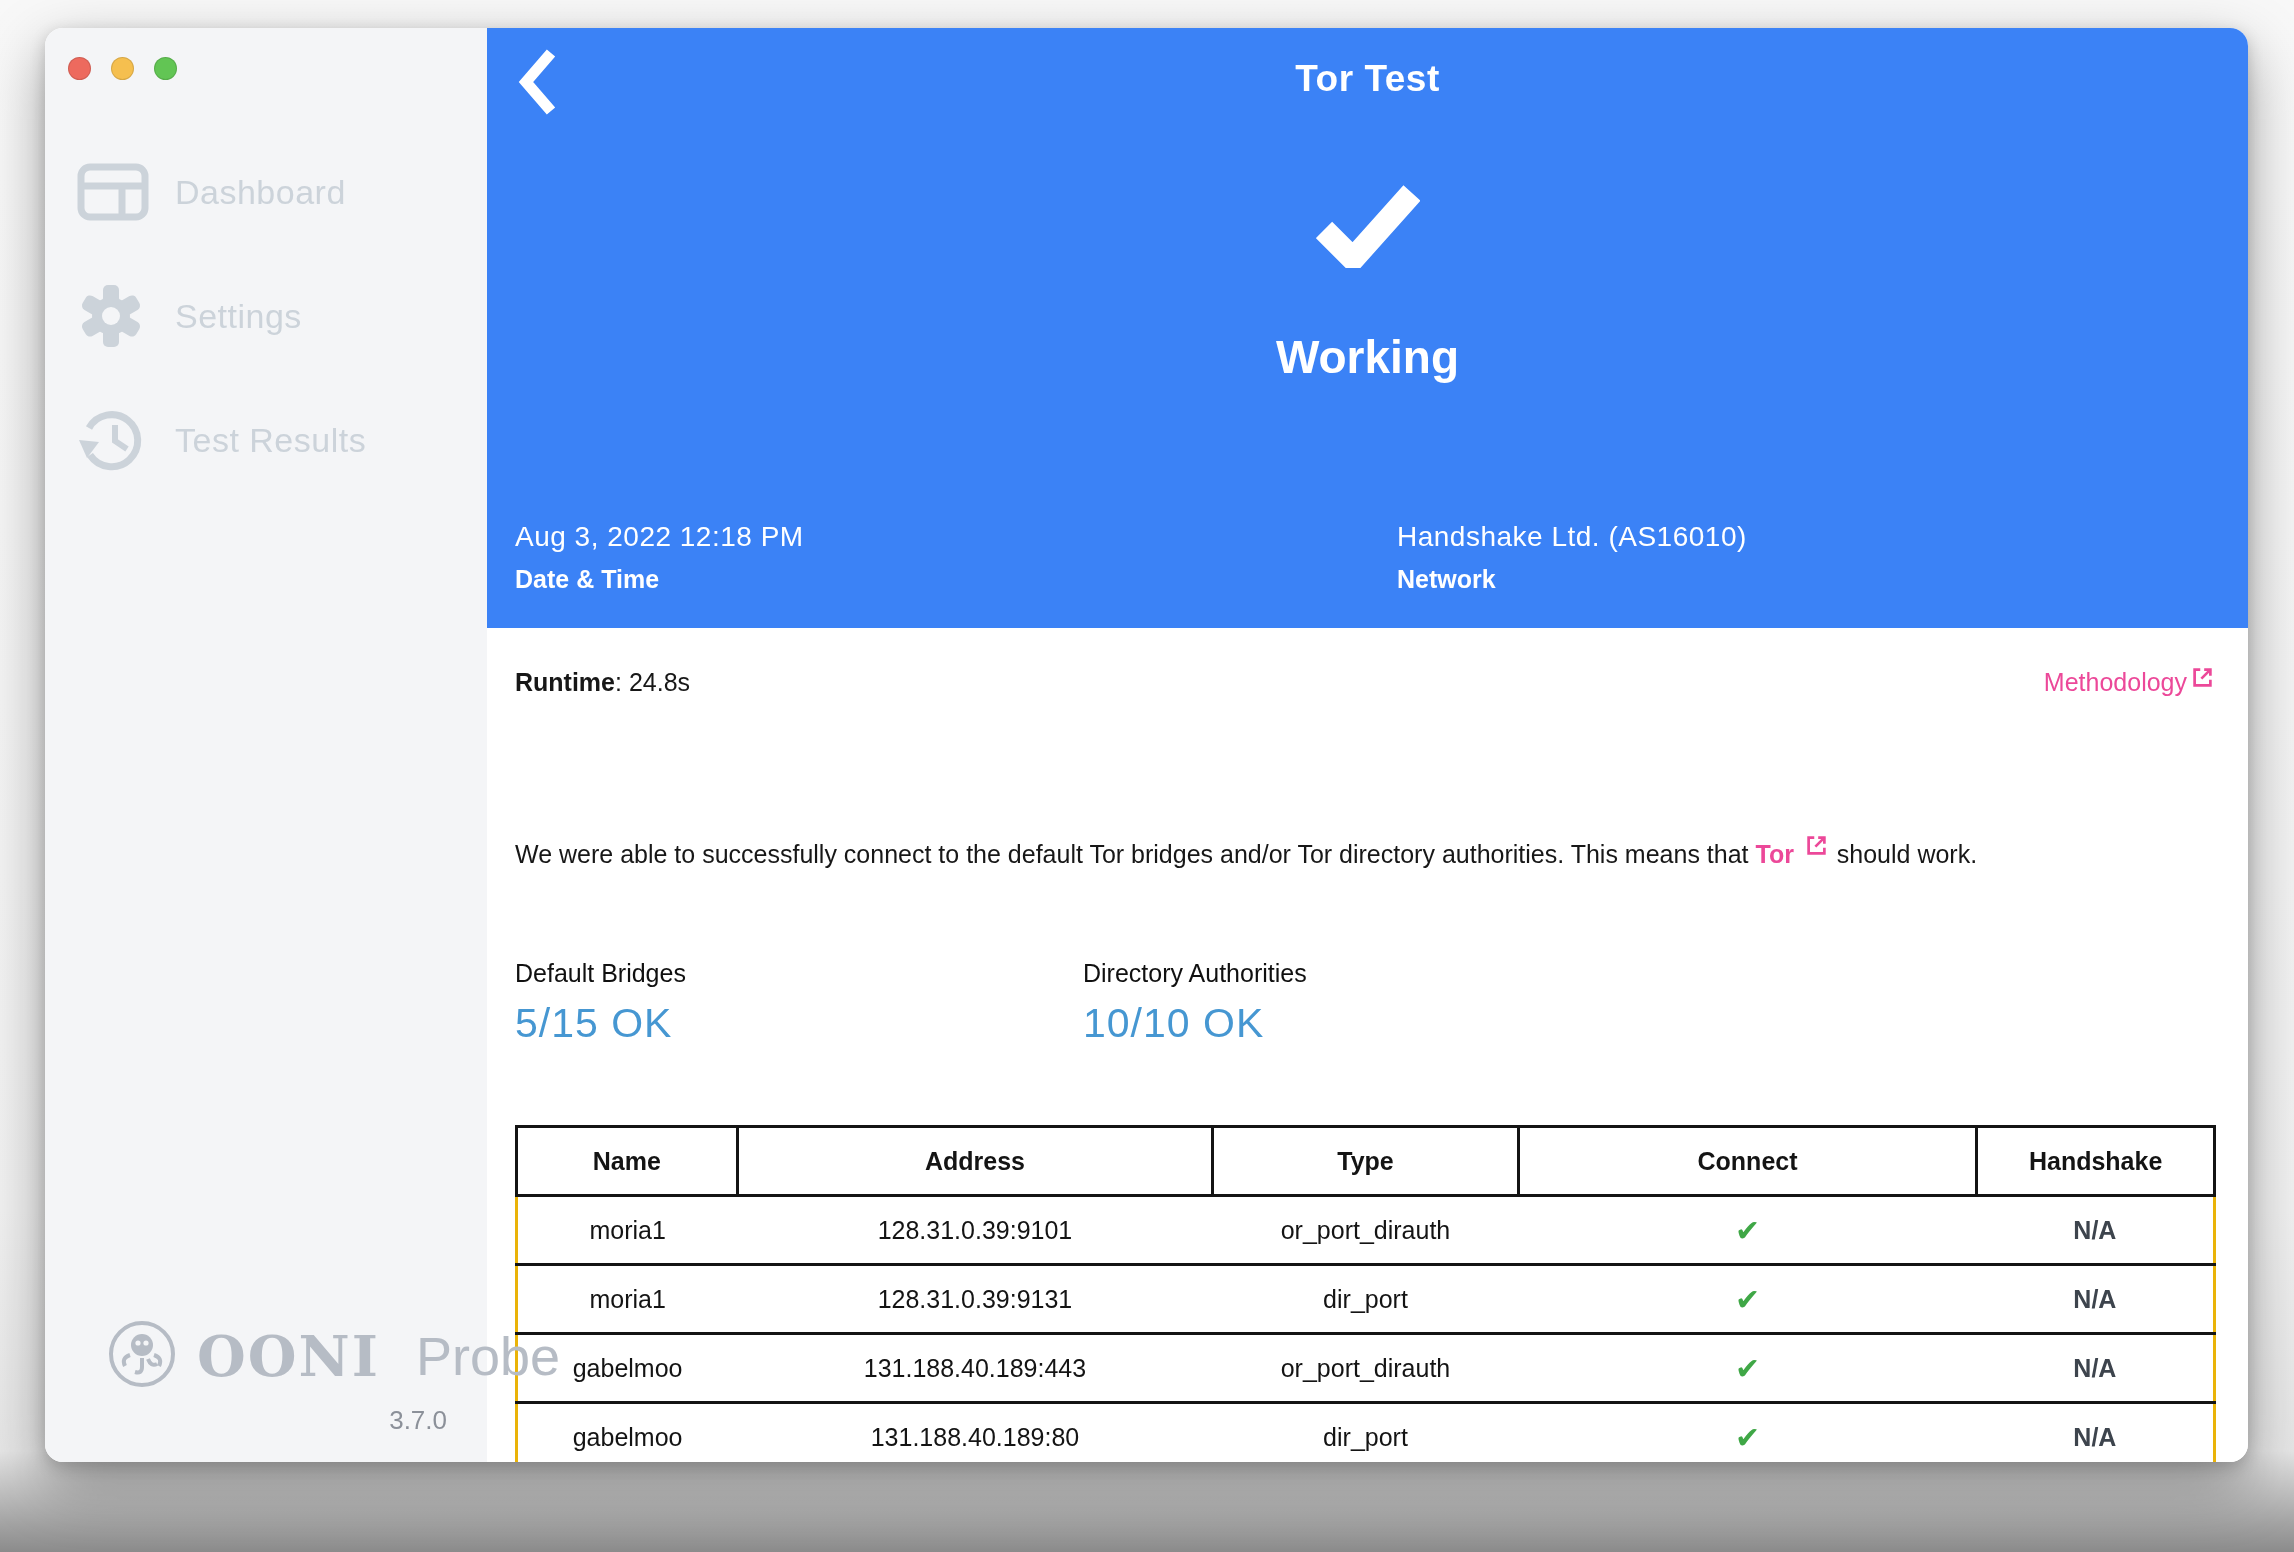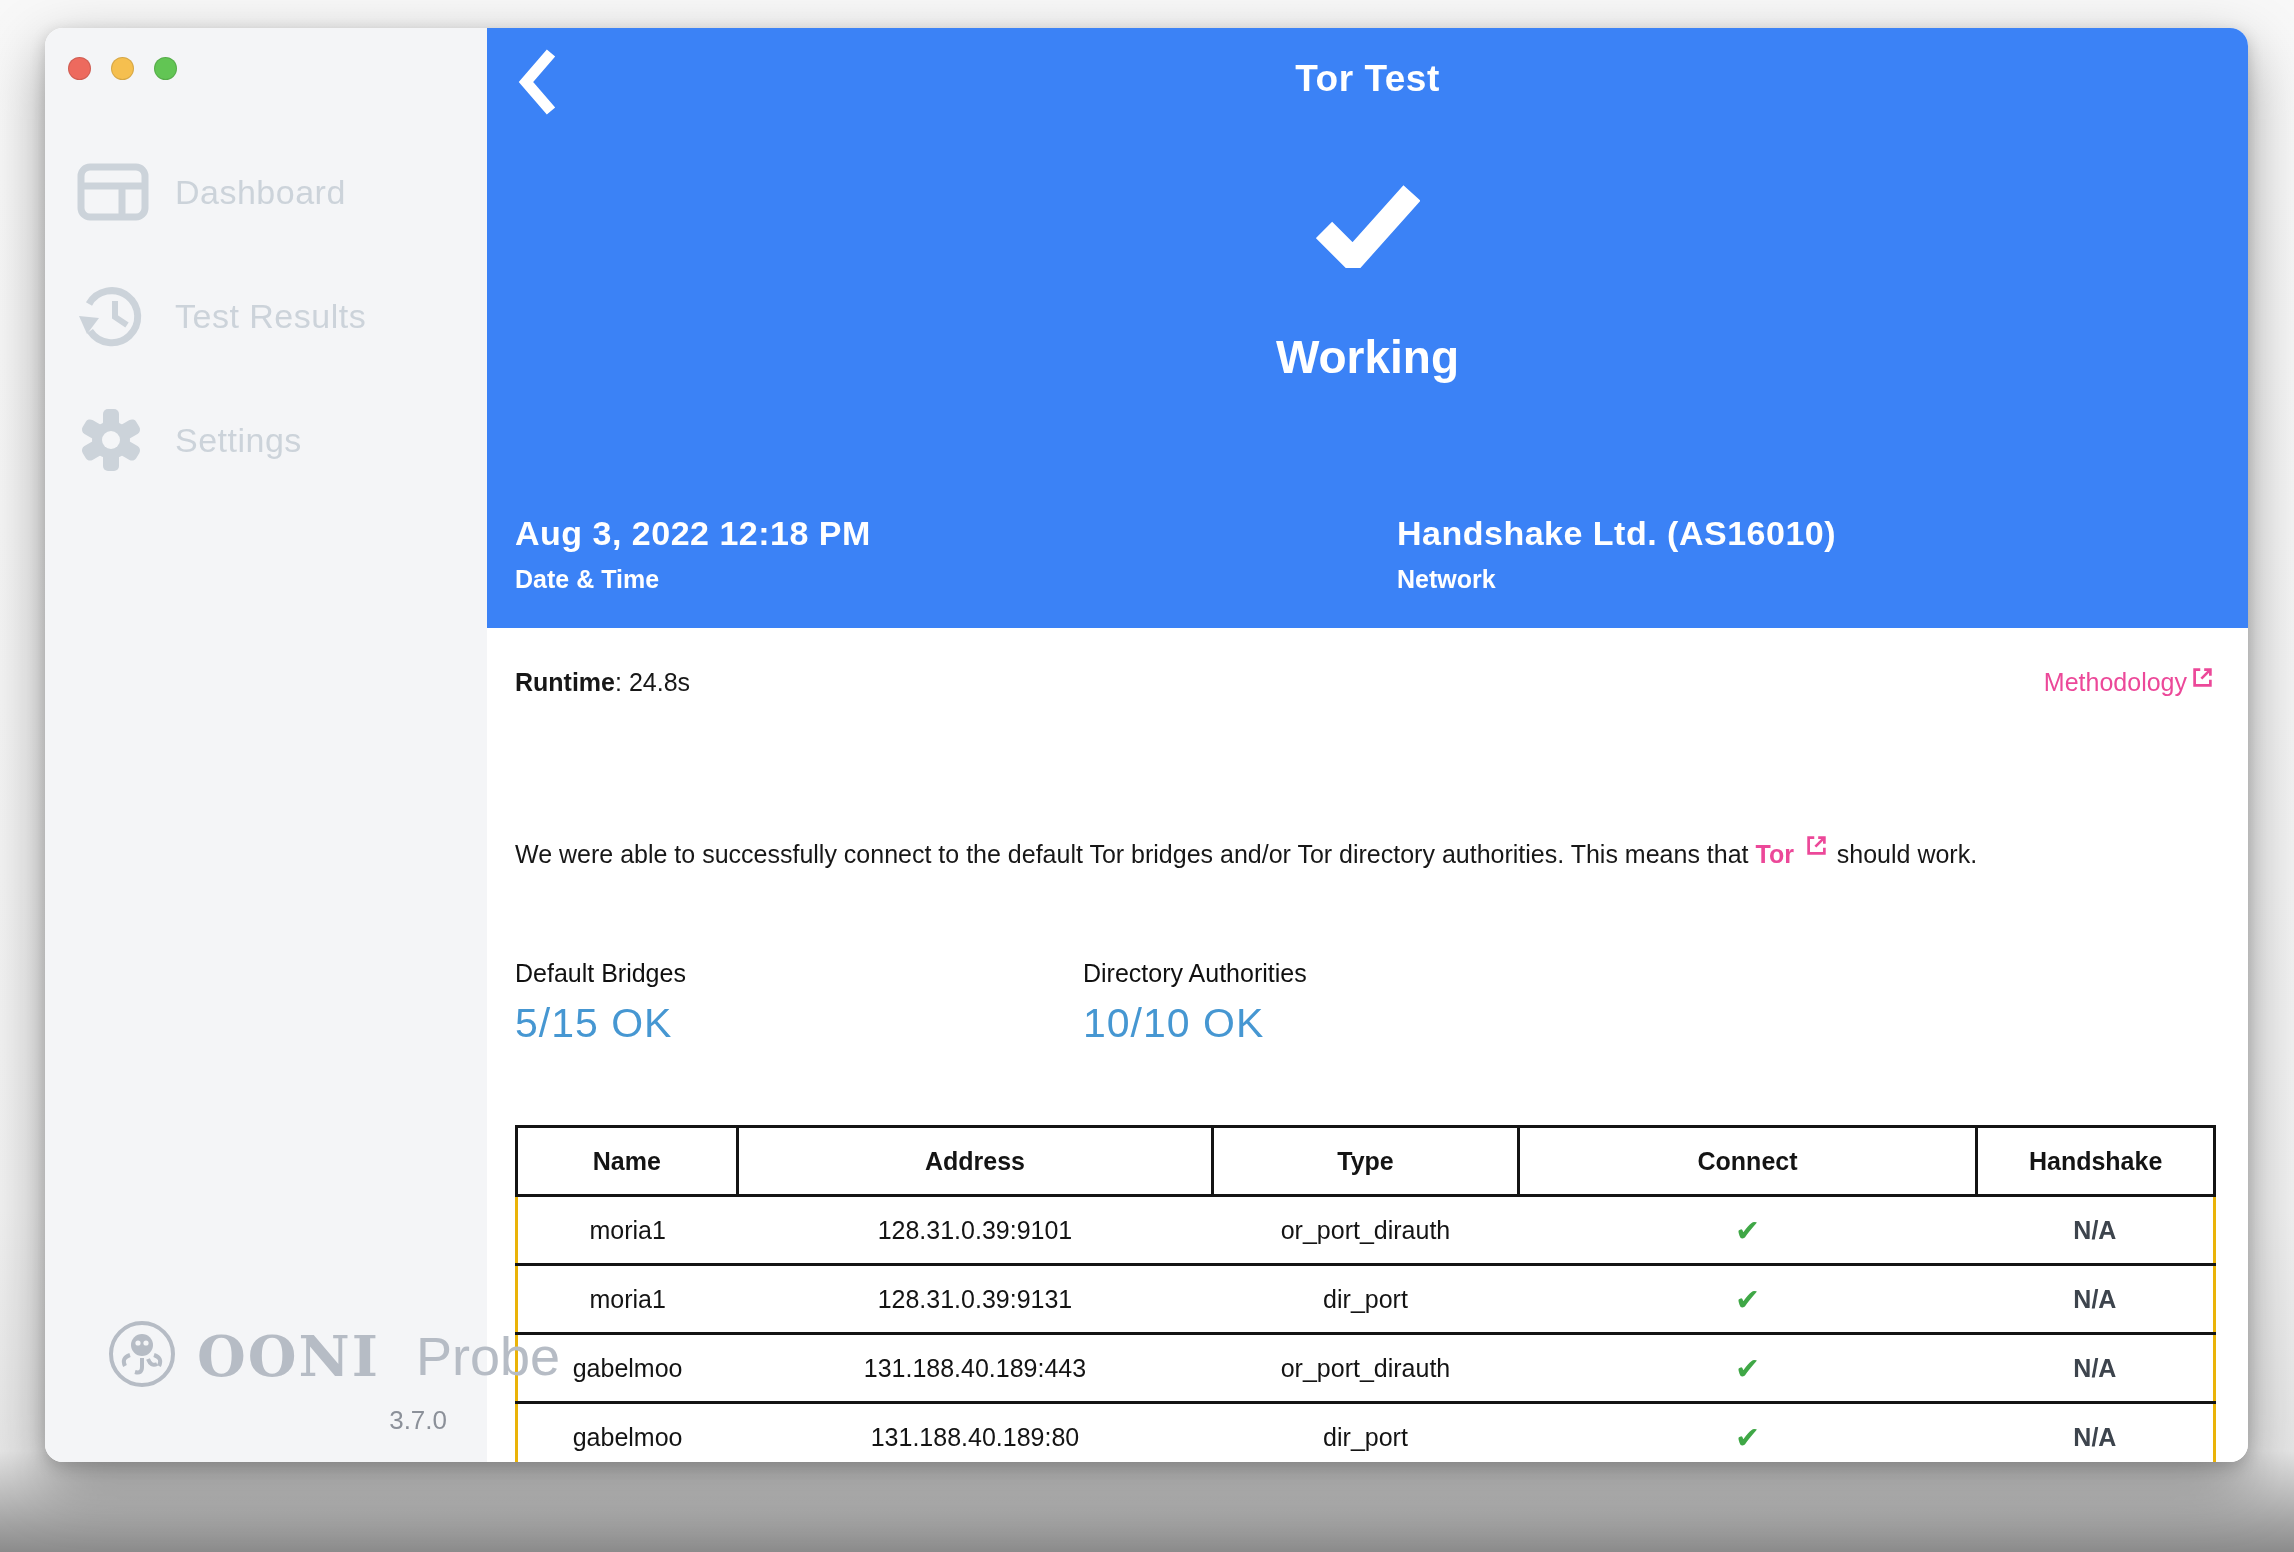--- a/index.html
+++ b/index.html
@@ -38,21 +38,21 @@
   
   .main{ flex:1; min-width:0; display:flex; flex-direction:column; background:#ffffff; }
 
   .green-header{ height:600px; flex:none; background:#3b82f6; color:#ffffff; position:relative; }
   .back-button{ position:absolute; left:30px; top:20px; width:48px; height:70px; display:flex; align-items:center; cursor:pointer; background:none; border:none; padding:0; }
   .header-title{ text-align:center; font-size:37px; font-weight:bold; padding-top:30px; letter-spacing:.5px; }
   .big-check{ display:block; margin:84px auto 0; }
   .status-text{ text-align:center; font-size:46px; font-weight:bold; margin-top:62px; }
   .info-row{ position:absolute; left:28px; right:28px; bottom:34px; display:flex; }
   .info-col-first{ width:882px; flex:none; }
-  .info-value{ font-size:34px; font-weight:700; letter-spacing:.5px; }
+  .info-value{ font-size:28px; font-weight:400; letter-spacing:.5px; }
   .info-label{ font-size:25px; font-weight:bold; margin-top:12px; }
 
   .content{ flex:1; padding:0 32px 0 28px; overflow:hidden; }
   .runtime-row{ display:flex; justify-content:space-between; align-items:flex-start; margin-top:40px; font-size:25px; color:#171717; }
   .runtime-label{ font-weight:bold; }
   .link{ color:#ec4899; text-decoration:none; }
   .methodology-link{ font-size:25px; display:inline-flex; align-items:flex-start; cursor:pointer; }
   .ext-icon{ margin-left:2px; position:relative; top:-4px; }
 
   .description{ margin-top:133px; font-size:25px; line-height:41px; color:#171717; }
@@ -85,45 +85,45 @@
     <div class="nav">
       <div class="nav-item">
         <span class="nav-icon">
           <svg width="72" height="58" viewBox="0 0 72 58" fill="none" stroke="currentColor">
             <rect x="4" y="4" width="64" height="50" rx="9" stroke-width="7"></rect>
             <line x1="7" y1="23" x2="65" y2="23" stroke-width="7"></line>
             <line x1="45" y1="25" x2="45" y2="51" stroke-width="7"></line>
           </svg>
         </span>
         <span class="nav-label">Dashboard</span>
-      </div>
-      <div class="nav-item">
-        <span class="nav-icon">
-          <svg width="70" height="66" viewBox="0 0 70 66" fill="none" stroke="currentColor">
-            <path d="M13 48 A26 26 0 1 0 12 21" stroke-width="7"></path>
-            <path d="M2 33 L22 35 L10 51 Z" fill="currentColor" stroke="none"></path>
-            <path d="M38 18 V34 L50 42" stroke-width="6"></path>
-          </svg>
-        </span>
-        <span class="nav-label">Test Results</span>
       </div>
       <div class="nav-item">
         <span class="nav-icon">
           <svg width="68" height="68" viewBox="0 0 68 68">
             <g fill="currentColor">
               <rect x="26" y="3" width="16" height="62" rx="5"></rect>
               <rect x="26" y="3" width="16" height="62" rx="5" transform="rotate(60 34 34)"></rect>
               <rect x="26" y="3" width="16" height="62" rx="5" transform="rotate(-60 34 34)"></rect>
               <circle cx="34" cy="34" r="19"></circle>
             </g>
             <circle cx="34" cy="34" r="9" fill="#f4f5f7"></circle>
           </svg>
         </span>
         <span class="nav-label">Settings</span>
       </div>
+      <div class="nav-item">
+        <span class="nav-icon">
+          <svg width="70" height="66" viewBox="0 0 70 66" fill="none" stroke="currentColor">
+            <path d="M13 48 A26 26 0 1 0 12 21" stroke-width="7"></path>
+            <path d="M2 33 L22 35 L10 51 Z" fill="currentColor" stroke="none"></path>
+            <path d="M38 18 V34 L50 42" stroke-width="6"></path>
+          </svg>
+        </span>
+        <span class="nav-label">Test Results</span>
+      </div>
     </div>
 
     <div class="logo-block">
       <div class="logo-row">
         <span>
           <svg width="70" height="70" viewBox="0 0 70 70" fill="none" stroke="currentColor">
             <circle cx="35" cy="35" r="31" stroke-width="4"></circle>
             <circle cx="35" cy="26" r="11" fill="currentColor" stroke="none"></circle>
             <circle cx="31" cy="24" r="2.6" fill="#f4f5f7" stroke="none"></circle>
             <circle cx="39" cy="24" r="2.6" fill="#f4f5f7" stroke="none"></circle>

